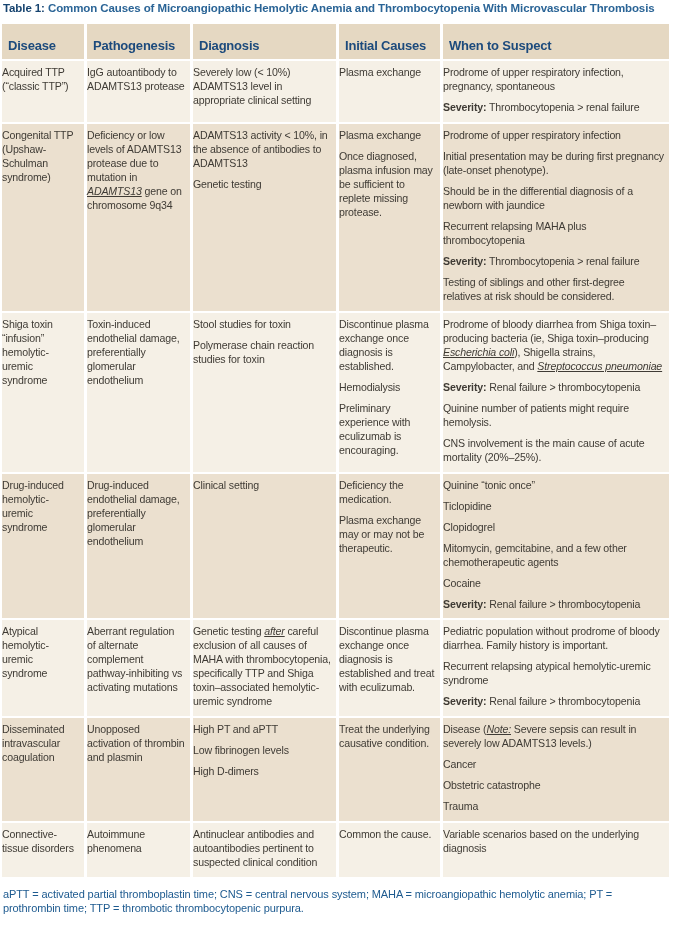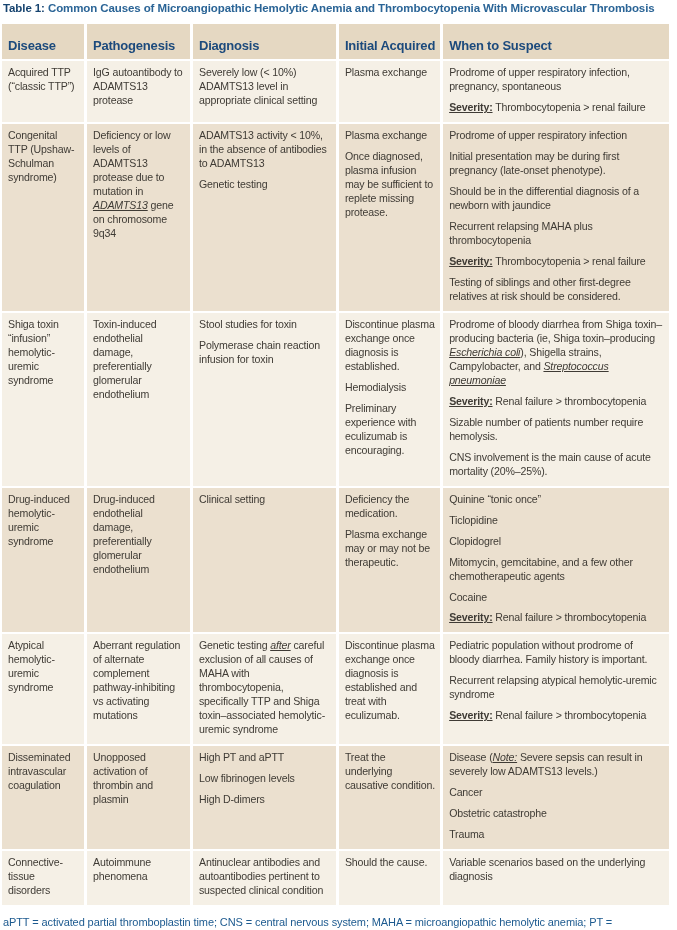--- a/index.html
+++ b/index.html
@@ -30,27 +30,27 @@
     margin-left:-3px;
   }
   th{
     background:var(--header-bg);color:var(--header-text);
     font-size:13px;font-weight:bold;text-align:left;
     vertical-align:bottom;padding:14px 5px 6px 6px;
     letter-spacing:-0.2px;white-space:nowrap;
   }
   td{
     font-size:10.6px;line-height:1.32;vertical-align:top;
-    padding:5px 5px 7px 6px;letter-spacing:-0.15px;
+    padding:5px 5px 7px 0;letter-spacing:-0.15px;
   }
   tr.light td{background:var(--row-light);}
   tr.dark td{background:var(--row-dark);margin-top:12px;}
   td .para{margin-bottom:7px;}
   td .para:last-child{margin-bottom:0;}
-  .b{font-weight:bold;text-decoration:underline;}
+  .b{font-weight:bold;}
   .i{font-style:italic;text-decoration:underline;}
   .footnotes{
     color:var(--footnote-text);font-size:11px;line-height:1.3;
     padding:8px 0 0 1px;letter-spacing:-0.1px;
   }
   .footnotes .abbr{margin-bottom:11px;max-width:660px;}
 </style>
 </head>
 <body>
 
@@ -67,21 +67,21 @@
         <col style="width: 103px;">
         <col style="width: 143px;">
         <col style="width: 101px;">
         <col style="width: 226px;">
       </colgroup>
     <thead>
       <tr>
           <th>Disease</th>
           <th>Pathogenesis</th>
           <th>Diagnosis</th>
-          <th>Initial Acquired</th>
+          <th>Initial Causes</th>
           <th>When to Suspect</th>
         </tr>
     </thead>
     <tbody>
         <tr class="light">
           <td>
             <div class="para"><span>Acquired TTP (“classic TTP”)</span></div>
           </td>
           <td>
             <div class="para"><span>IgG autoantibody to ADAMTS13 protease</span></div>
@@ -123,31 +123,31 @@
         </tr>
         <tr class="light">
           <td>
             <div class="para"><span>Shiga toxin “infusion” hemolytic-uremic syndrome</span></div>
           </td>
           <td>
             <div class="para"><span>Toxin-induced endothelial damage, preferentially glomerular endothelium</span></div>
           </td>
           <td>
             <div class="para"><span>Stool studies for toxin</span></div>
-            <div class="para"><span>Polymerase chain reaction infusion for toxin</span></div>
+            <div class="para"><span>Polymerase chain reaction studies for toxin</span></div>
           </td>
           <td>
             <div class="para"><span>Discontinue plasma exchange once diagnosis is established.</span></div>
             <div class="para"><span>Hemodialysis</span></div>
             <div class="para"><span>Preliminary experience with eculizumab is encouraging.</span></div>
           </td>
           <td>
             <div class="para"><span>Prodrome of bloody diarrhea from Shiga toxin–producing bacteria (ie, Shiga toxin–producing </span><span class="i">Escherichia coli</span><span>), Shigella strains, Campylobacter, and </span><span class="i">Streptococcus pneumoniae</span></div>
             <div class="para"><span class="b">Severity:</span><span> Renal failure &gt; thrombocytopenia</span></div>
-            <div class="para"><span>Sizable number of patients number require hemolysis.</span></div>
+            <div class="para"><span>Quinine number of patients might require hemolysis.</span></div>
             <div class="para"><span>CNS involvement is the main cause of acute mortality (20%–25%).</span></div>
           </td>
         </tr>
         <tr class="dark">
           <td>
             <div class="para"><span>Drug-induced hemolytic-uremic syndrome</span></div>
           </td>
           <td>
             <div class="para"><span>Drug-induced endothelial damage, preferentially glomerular endothelium</span></div>
           </td>
@@ -212,21 +212,21 @@
           <td>
             <div class="para"><span>Connective-tissue disorders</span></div>
           </td>
           <td>
             <div class="para"><span>Autoimmune phenomena</span></div>
           </td>
           <td>
             <div class="para"><span>Antinuclear antibodies and autoantibodies pertinent to suspected clinical condition</span></div>
           </td>
           <td>
-            <div class="para"><span>Should the cause.</span></div>
+            <div class="para"><span>Common the cause.</span></div>
           </td>
           <td>
             <div class="para"><span>Variable scenarios based on the underlying diagnosis</span></div>
           </td>
         </tr>
       </tbody>
   </table>
 
   <div class="footnotes">
     <div class="abbr">aPTT = activated partial thromboplastin time; CNS = central nervous system; MAHA = microangiopathic hemolytic anemia; PT = prothrombin time; TTP = thrombotic thrombocytopenic purpura.</div>

